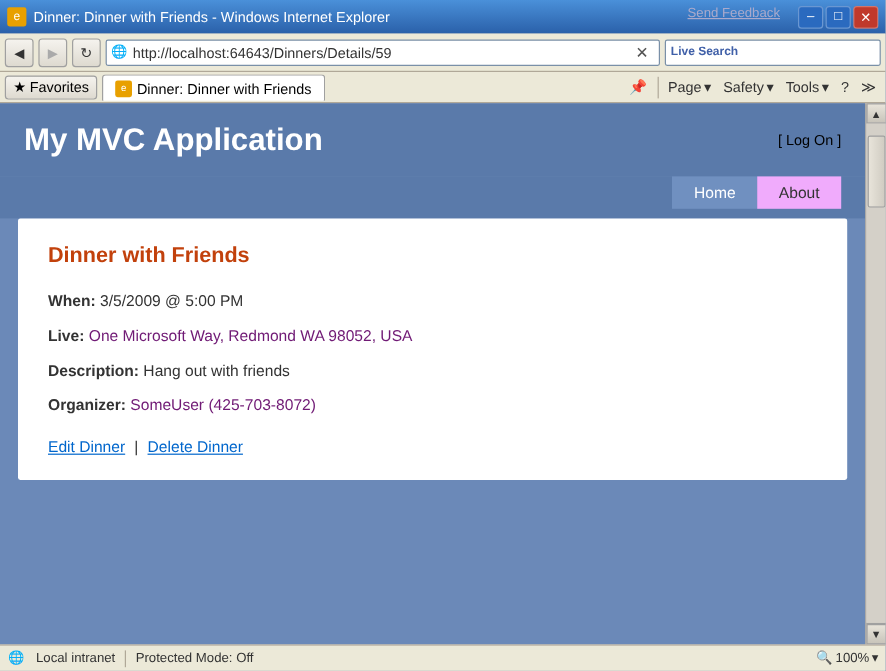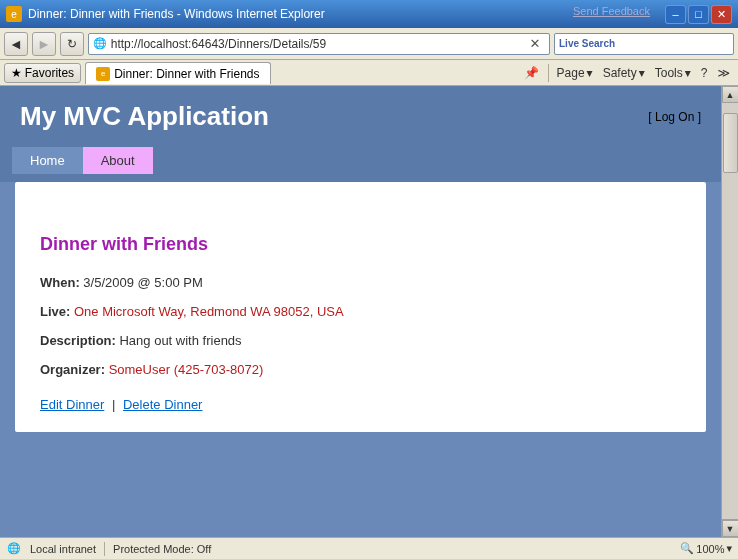--- a/index.html
+++ b/index.html
@@ -280,22 +280,23 @@
       color: white;
       font-size: 26px;
       font-weight: bold;
     }
     .log-on {
       color: #000000;
       font-size: 12px;
     }
     .nav-menu {
       background: #5a7aaa;
-      padding: 0 20px 8px 12px;
-      display: flex;
+      padding: 0 20px 8px 28px;
+      display: flex;
+      justify-content: flex-end;
       gap: 0;
     }
     .nav-menu-btn {
       padding: 6px 18px;
       font-size: 13px;
       cursor: pointer;
       color: white;
       background: #7090c0;
       border: none;
       text-decoration: none;
@@ -307,34 +308,33 @@
     }
     .content-area {
       background: white;
       margin: 0 15px;
       padding: 20px 25px;
       border-radius: 2px;
     }
     .dinner-title {
       font-size: 18px;
       font-weight: bold;
-      color: #a21caf;
+      color: #c2410c;
       margin-bottom: 20px;
-      margin-top: 32px;
     }
     .detail-row {
       margin-bottom: 14px;
       font-size: 13px;
       color: #333;
     }
     .detail-label {
       font-weight: bold;
     }
     .detail-link {
-      color: #b91c1c;
+      color: #701a75;
       text-decoration: none;
     }
     .action-links {
       margin-top: 20px;
       font-size: 13px;
     }
     .action-links a {
       color: #0066cc;
       text-decoration: underline;
       cursor: pointer;

